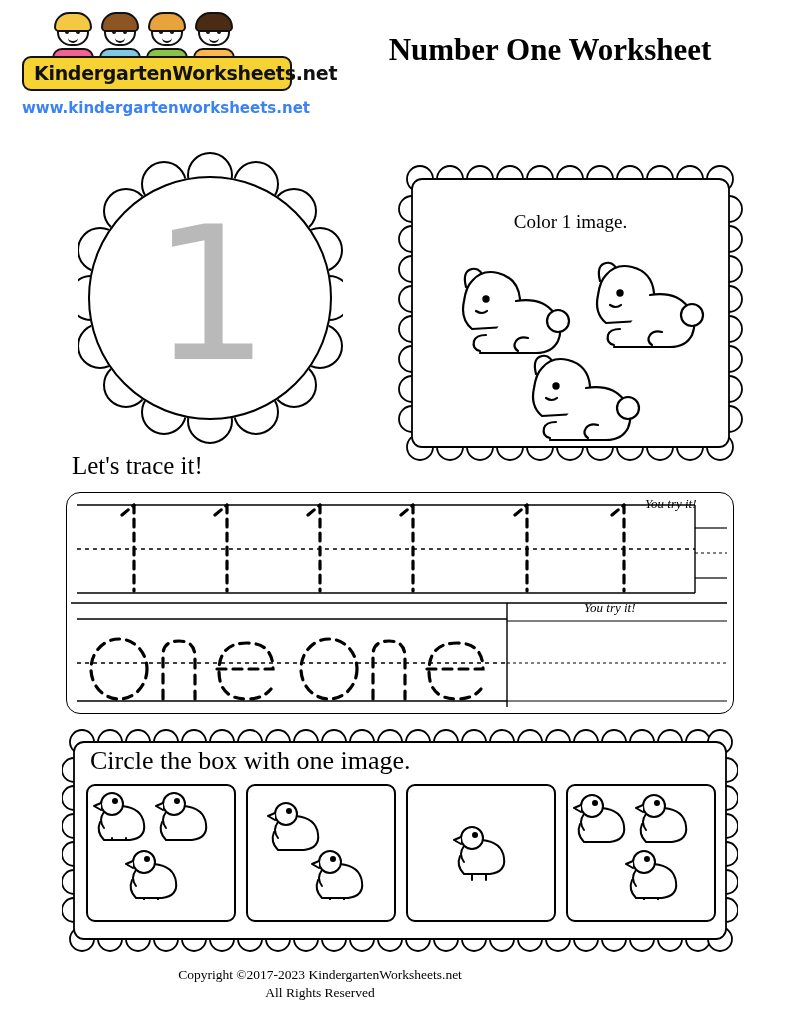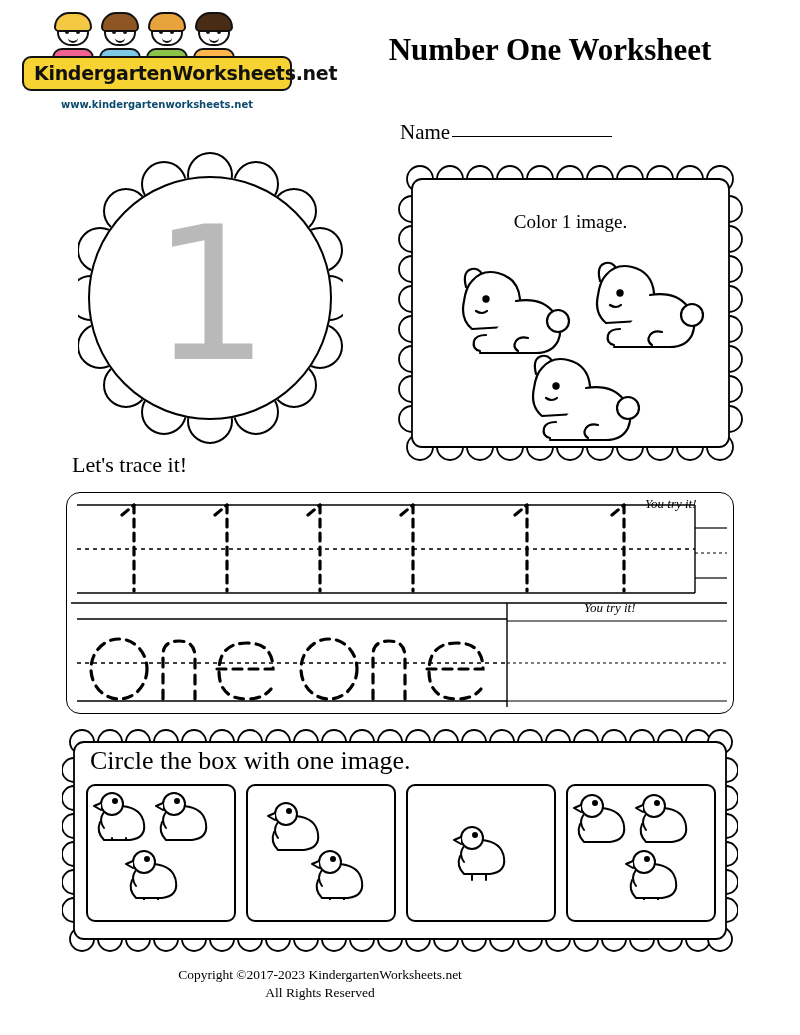--- a/index.html
+++ b/index.html
@@ -109,22 +109,22 @@
     font-size: 19px;
     letter-spacing: -0.3px;
     white-space: nowrap;
     color: #111;
   }
   .logo-url {
     margin-top: 8px;
     text-align: center;
     font-family: "DejaVu Sans", sans-serif;
     font-weight: bold;
-    font-size: 10px;
-    color: #0c4a6e;
+    font-size: 15px;
+    color: #3b82f6;
   }
 
   .worksheet-title {
     position: absolute;
     left: 320px;
     top: 32px;
     width: 460px;
     text-align: center;
     font-size: 31px;
     font-weight: bold;
@@ -192,21 +192,21 @@
     text-align: center;
     font-size: 19px;
   }
   .bunny { position: absolute; }
 
   
   .trace-label {
     position: absolute;
     left: 72px;
     top: 452px;
-    font-size: 22px;
+    font-size: 25px;
   }
   .trace-frame {
     position: absolute;
     left: 66px;
     top: 492px;
     width: 668px;
     height: 222px;
     border: 1.6px solid #000;
     border-radius: 14px;
     box-sizing: border-box;
@@ -304,23 +304,20 @@
           <div class="eye r"></div>
           <div class="mouth"></div>
       </div>
     </div>
     <div class="logo-bar">KindergartenWorksheets.net</div>
     <div class="logo-url">www.kindergartenworksheets.net</div>
   </div>
 
   <div class="worksheet-title">Number One Worksheet</div>
 
-  <div class="name-line">
-    <span>Name</span><span class="rule"></span>
-  </div>
 </div>
 
 <div class="number-badge">
   <svg width="265" height="305" viewBox="0 0 265 305">
     <g fill="#ffffff" stroke="#000000" stroke-width="2">
       <circle cx="132" cy="27" r="22"></circle>
         <circle cx="178" cy="36" r="22"></circle>
       <circle cx="216" cy="63" r="22"></circle>
         <circle cx="242" cy="102" r="22"></circle>
       <circle cx="251" cy="150" r="22"></circle>

